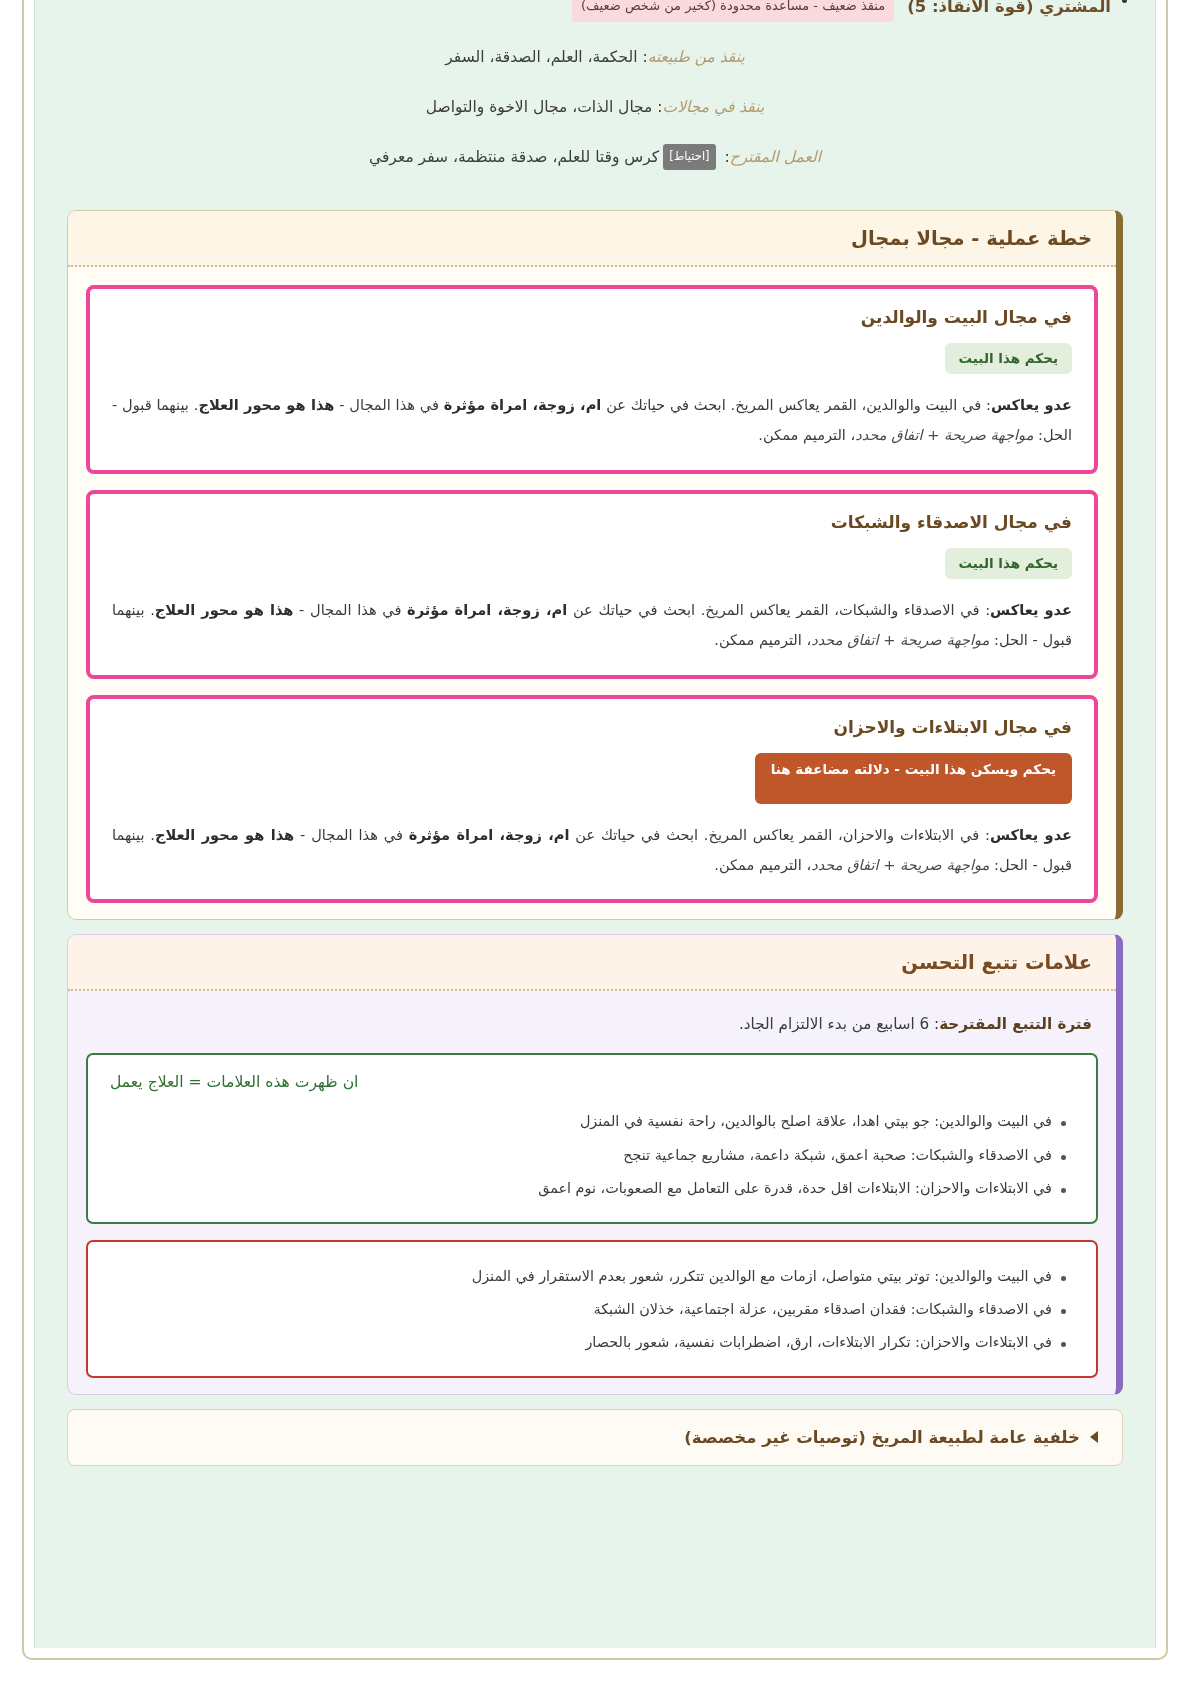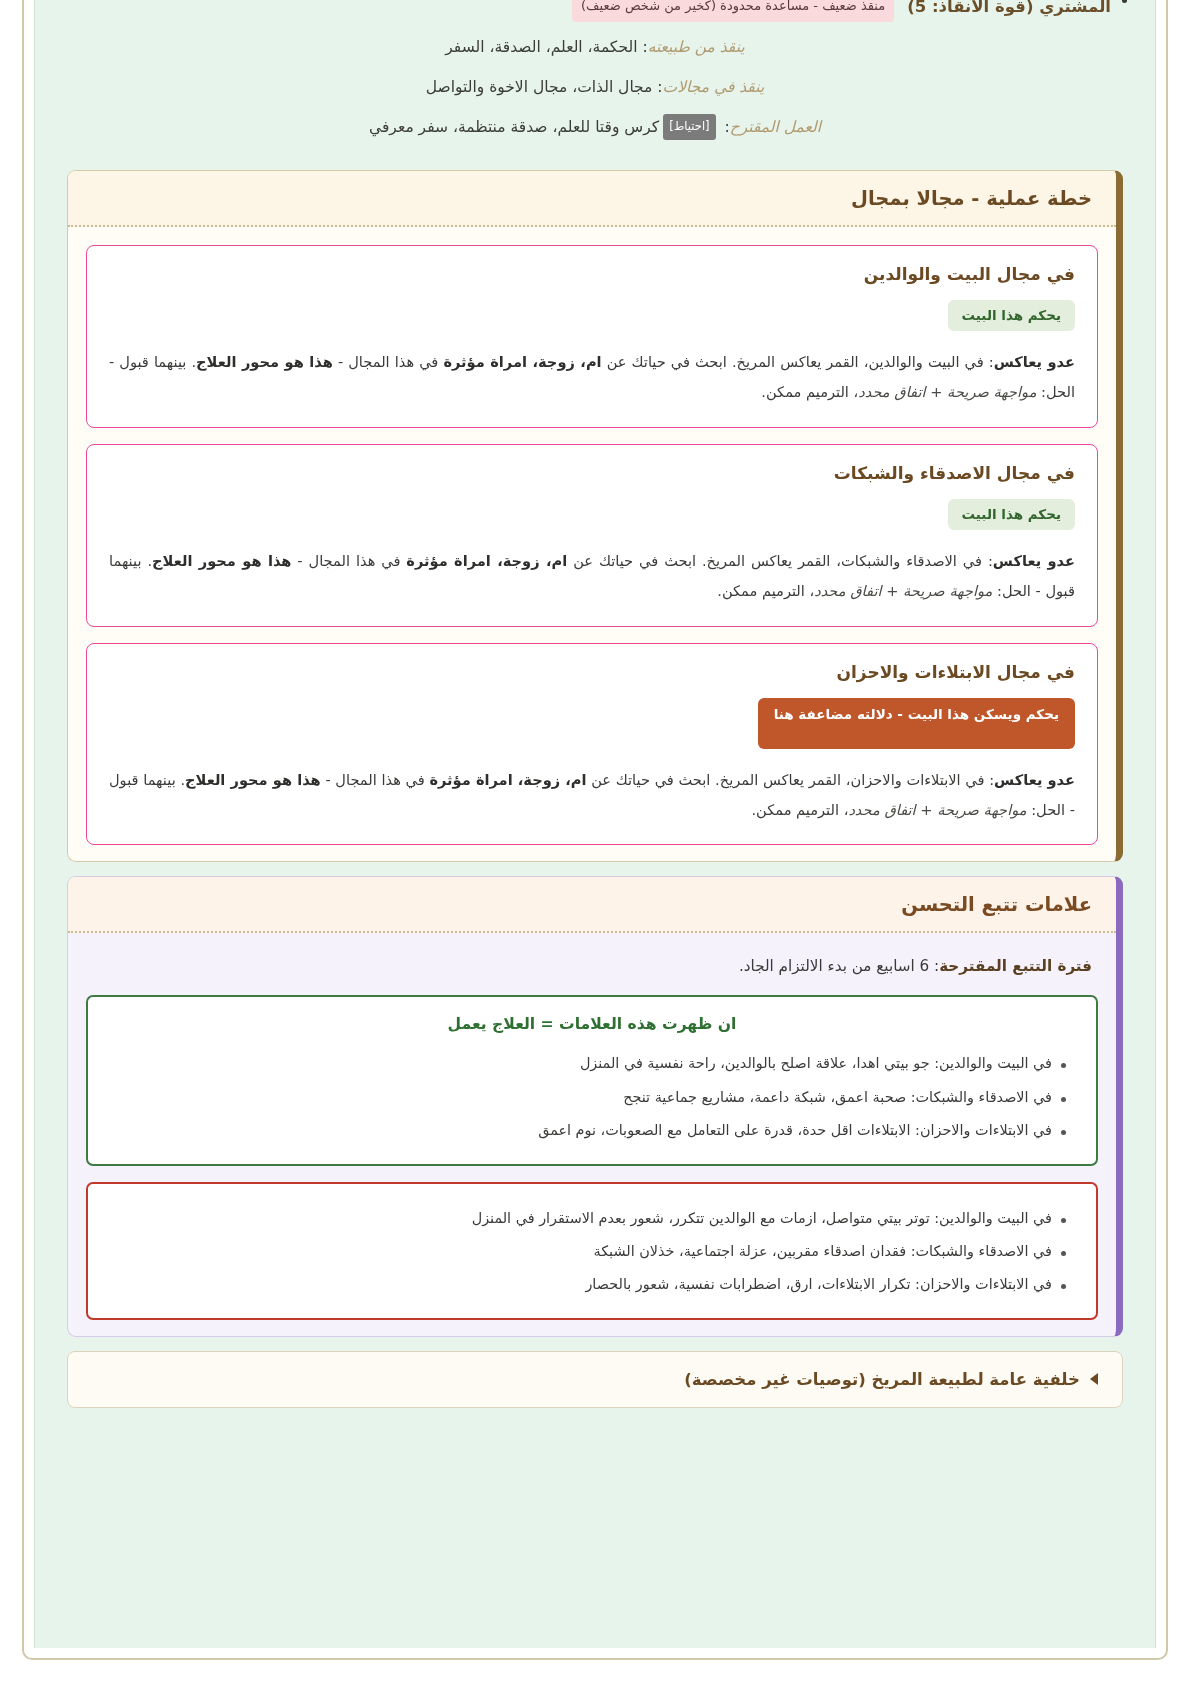--- a/index.html
+++ b/index.html
@@ -79,21 +79,21 @@
   .pill-pink {
     display: inline-block;
     background: #fadadd;
     color: #5a3a3a;
     font-size: 13px;
     padding: 2px 9px 3px 9px;
     border-radius: 4px;
     margin-right: 8px;
     vertical-align: 2px;
   }
-  .sum-line { text-align: center; margin: 9px 0; font-size: 15.5px; color: #3c3c3a; }
+  .sum-line { text-align: center; margin: 19px 0; font-size: 15.5px; color: #3c3c3a; }
   .sum-key {
     color: #b09a6e;
     font-style: italic;
     font-weight: 400;
   }
   .chip-grey {
     display: inline-block;
     background: #7b7b7b;
     color: #ffffff;
     font-size: 11.5px;
@@ -135,21 +135,21 @@
     font-size: 19.5px;
     font-weight: 700;
     color: #6b4a23;
     letter-spacing: 0;
   }
   .section.progress .section-head h2 { color: #7a4a22; }
   .section-body { padding: 18px 18px 16px 18px; }
 
   
   .domain-card {
-    border: 1px solid #ec4899;
+    border: 4px solid #ec4899;
     border-radius: 8px;
     background: #ffffff;
     padding: 18px 22px 20px 22px;
     margin-bottom: 16px;
   }
   .domain-card:last-child { margin-bottom: 0; }
   .domain-title {
     margin: 0 0 16px 0;
     font-size: 17px;
     font-weight: 700;
@@ -200,22 +200,22 @@
     border-radius: 7px;
     background: #ffffff;
     padding: 18px 22px 16px 22px;
     margin-bottom: 16px;
   }
   .signal-box.good { border: 2px solid #3e7a43; }
   .signal-box.bad  { border: 2px solid #c0392b; margin-bottom: 0; }
   .signal-title {
     margin: 0 0 14px 0;
     font-size: 15.6px;
-    font-weight: 700;
-    text-align: center;
+    font-weight: 400;
+    text-align: left;
   }
   .signal-box.good .signal-title { color: #2e7031; }
   .signal-box.bad  .signal-title { color: #c0392b; }
   .signal-list { margin: 0; padding: 0 22px 0 0; list-style: none; }
   .signal-list li {
     position: relative;
     font-size: 14.4px;
     color: #3a3a38;
     line-height: 1.9;
     padding: 3px 0;

